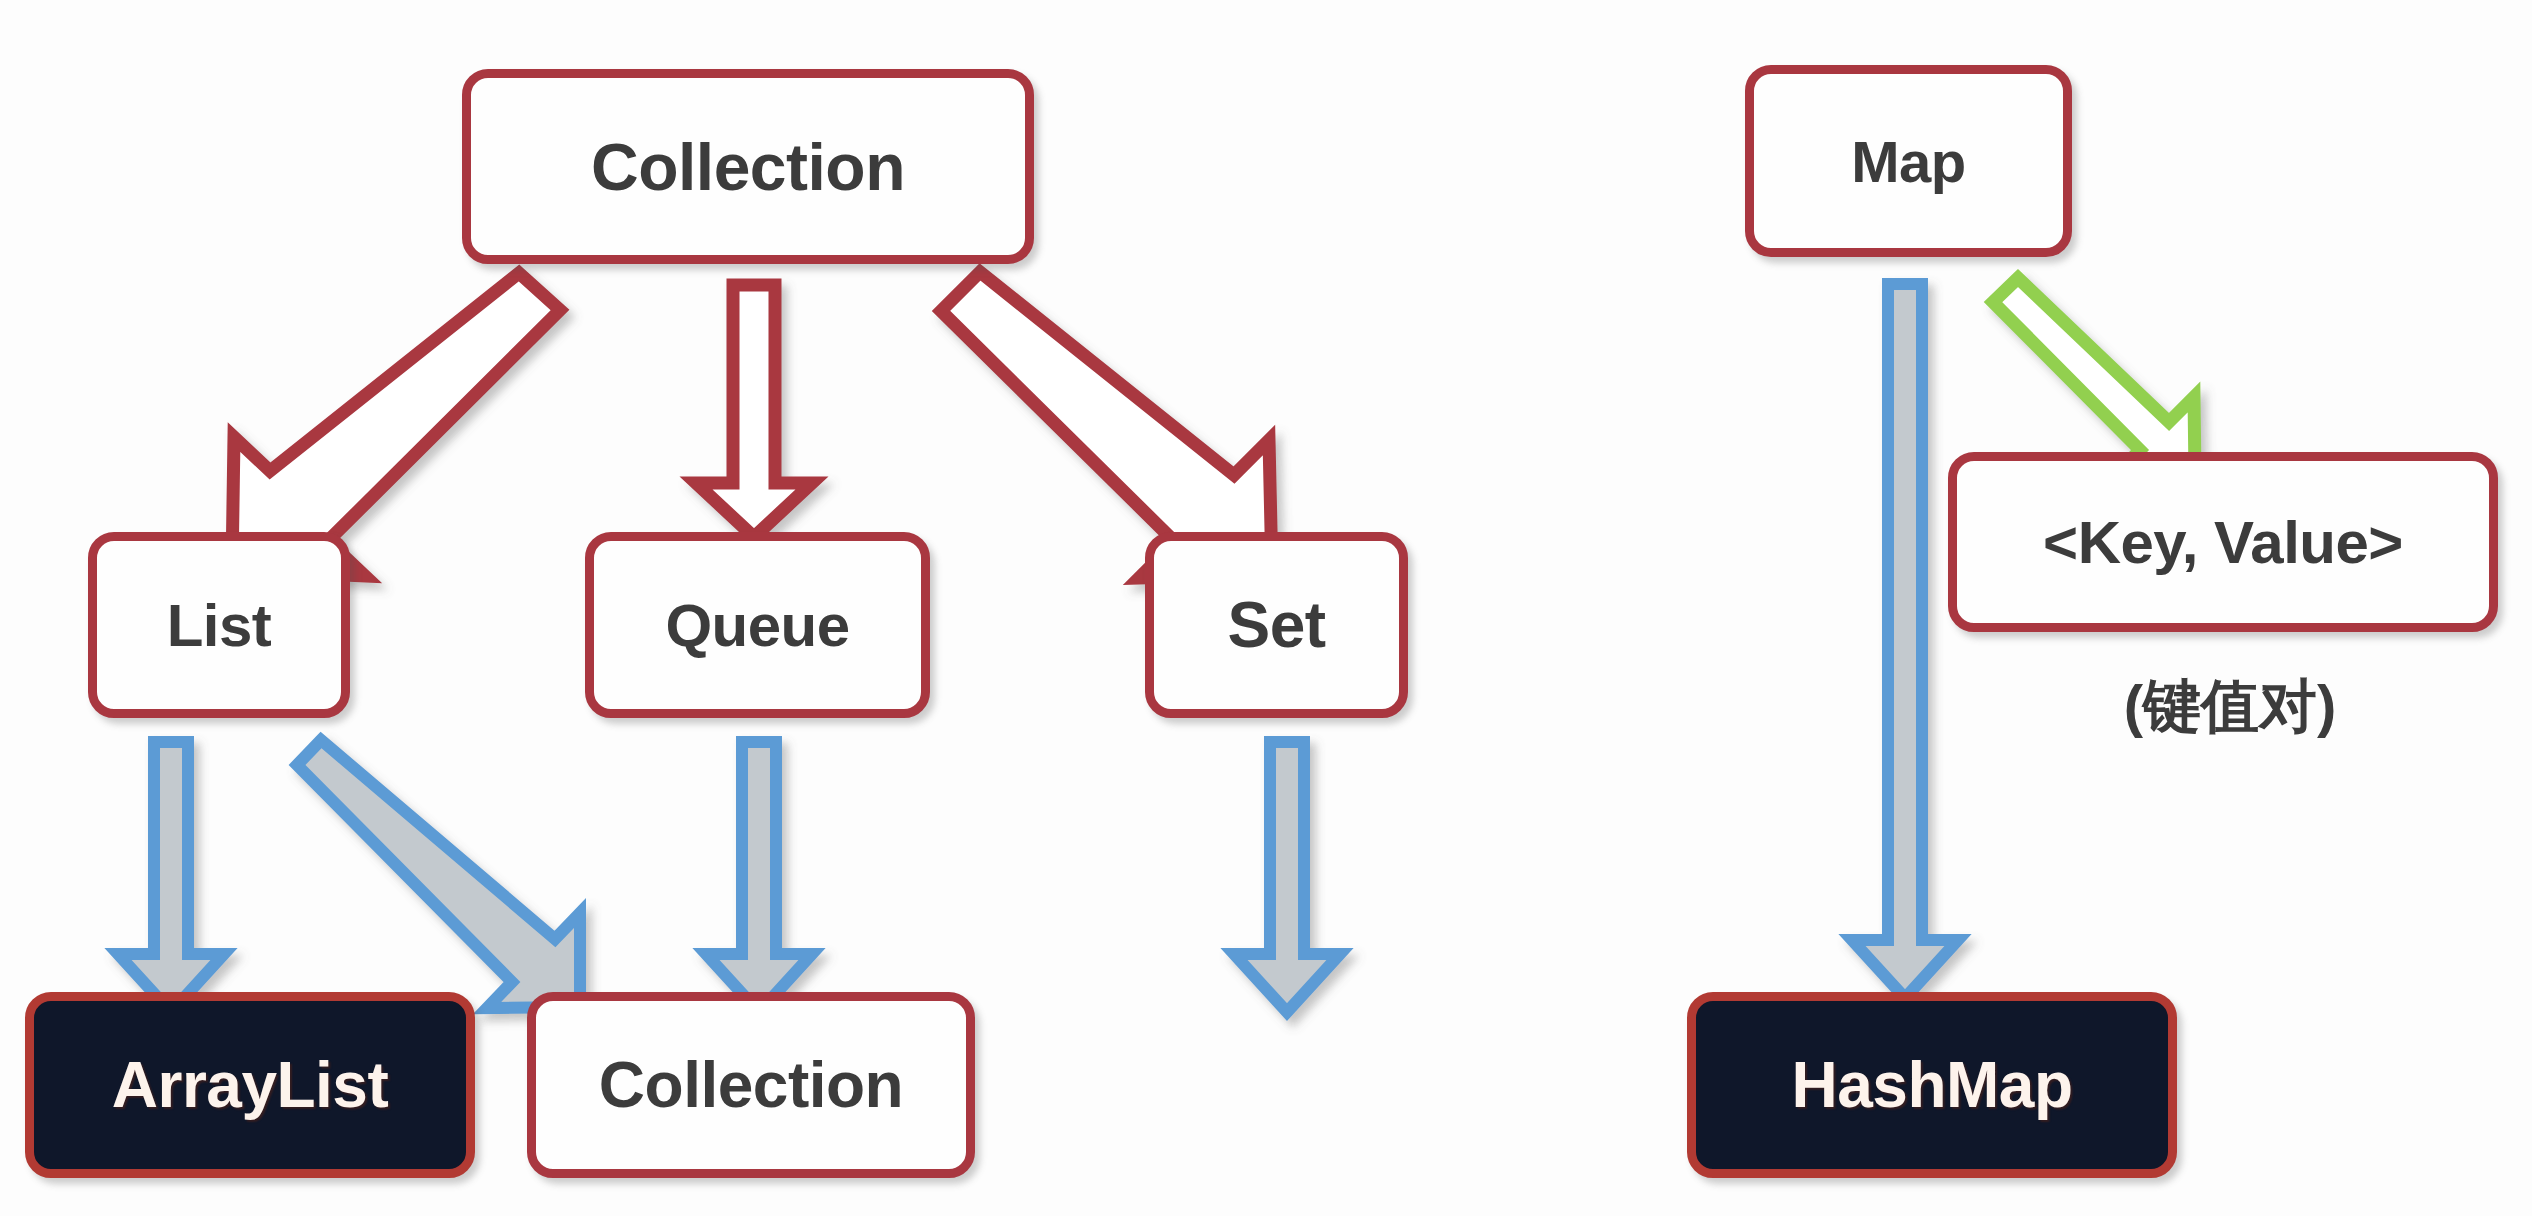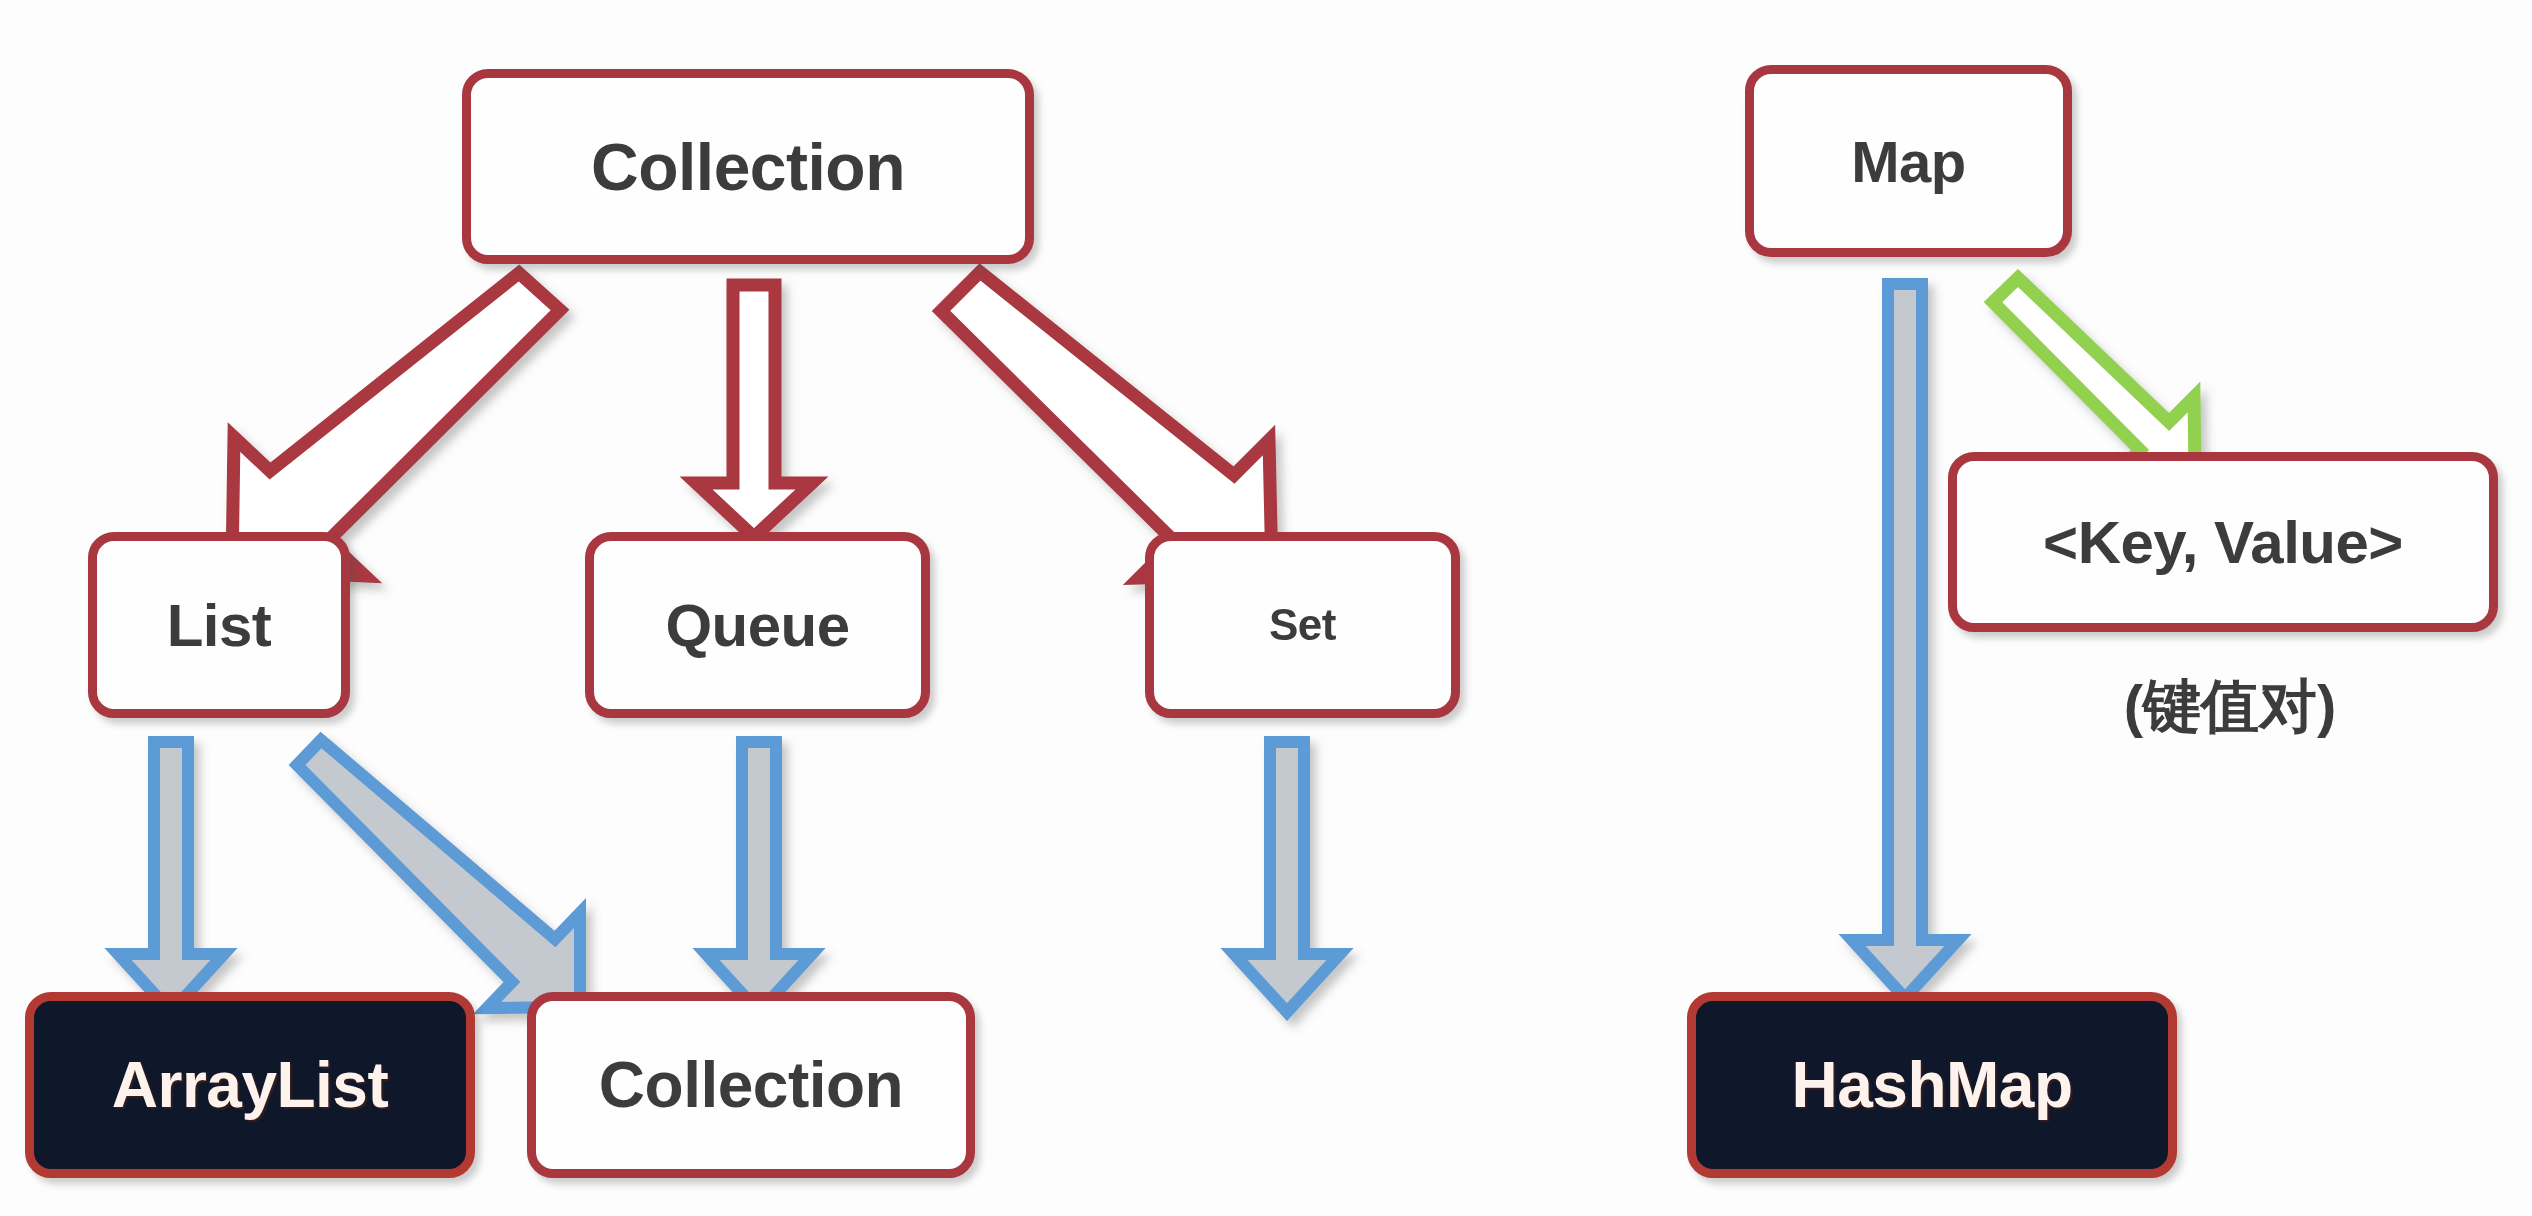--- a/index.html
+++ b/index.html
@@ -110,21 +110,21 @@
       </g>
     </g>
   </svg>
 
   <div class="node" style="left:462px; top:69px; width:572px; height:195px; font-size:66px;">Collection</div>
 
   <div class="node" style="left:88px; top:532px; width:262px; height:186px; font-size:60px;">List</div>
 
   <div class="node" style="left:585px; top:532px; width:345px; height:186px; font-size:60px;">Queue</div>
 
-  <div class="node" style="left:1145px; top:532px; width:315px; height:186px; font-size:44px;">Set</div>
+  <div class="node" style="left:1145px; top:532px; width:263px; height:186px; font-size:64px;">Set</div>
 
   <div class="node filled" style="left:25px; top:992px; width:450px; height:186px; font-size:64px;">ArrayList</div>
 
   <div class="node" style="left:527px; top:992px; width:448px; height:186px; font-size:64px;">Collection</div>
 
 
   <div class="node" style="left:1745px; top:65px; width:327px; height:192px; font-size:58px;">Map</div>
 
   <div class="node" style="left:1948px; top:452px; width:550px; height:180px; font-size:60px;">&lt;Key, Value&gt;</div>
 

